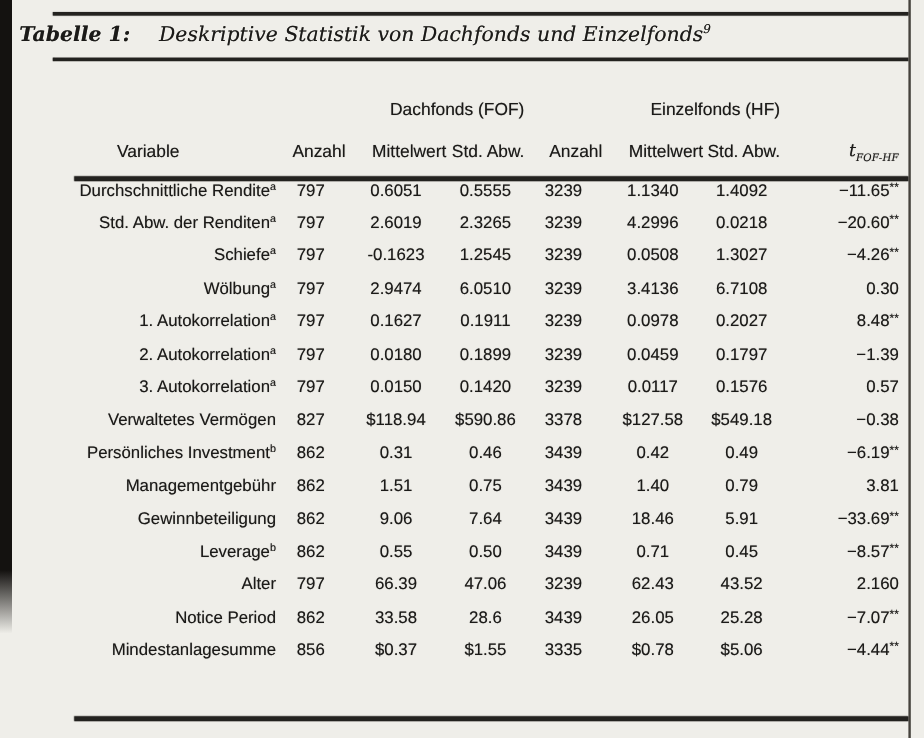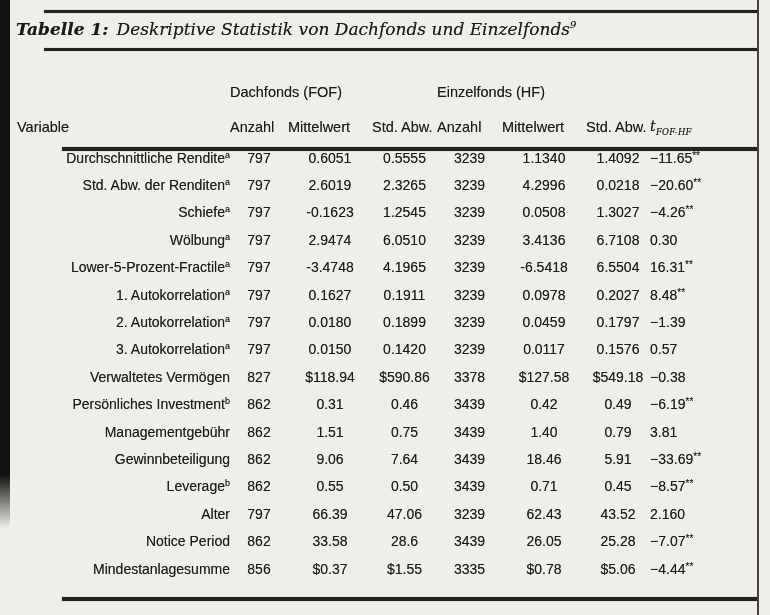--- a/index.html
+++ b/index.html
@@ -27,40 +27,40 @@
   .rule-headersep  { left:62px; top:147px; width:695px; height:4px; }
   .rule-bottom     { left:62px; top:597px; width:695px; height:4px; }
 
   
   .title {
     position:absolute; left:16px; top:19px;
     font-family:"DejaVu Serif", serif;
     font-style:italic; font-size:17px; white-space:nowrap;
     text-shadow:0 0 .5px rgba(27,26,24,.6);
   }
-  .title .t-prefix { font-weight:bold; margin-right:8px; }
+  .title .t-prefix { font-weight:bold; margin-right:24px; }
   .title sup { font-size:10px; }
 
   
   table.stats {
     position:absolute; left:15px; top:74px; width:742px;
     border-collapse:collapse; table-layout:fixed;
     font-size:14px;
     text-shadow:0 0 .6px rgba(27,26,24,.55);
   }
   table.stats th { font-weight:normal; font-size:14.5px; }
   thead tr.group-row  { height:36px; }
   thead tr.header-row { height:34px; }
-  thead th { text-align:left; vertical-align:middle; padding:0; }
-  thead th.var-h { text-align:left; padding-left:2px; }
+  thead th { text-align:right; vertical-align:middle; padding:0; }
+  thead th.var-h { text-align:center; padding-left:2px; }
   tbody tr { height:27.4px; }
   tbody td { padding:0; vertical-align:middle; white-space:nowrap; }
   td.var  { text-align:right; padding-left:2px; }
   td.num  { text-align:center; }
-  td.tval, th.t-h { text-align:left; padding-right:8px; }
+  td.tval, th.t-h { text-align:right; padding-right:8px; }
   th.t-h { font-style:italic; font-family:"DejaVu Serif", serif; font-size:15px; }
   th.t-h .tsub { font-size:8.5px; font-style:italic; vertical-align:-4px; letter-spacing:.2px; }
   sup.fnote { font-size:9px; vertical-align:5px; }
   sup.stars { font-size:10px; vertical-align:4px; letter-spacing:0; }
 </style>
 </head>
 <body>
 
 <div class="page">
 
@@ -139,30 +139,20 @@
     <td class="var"><span class="vname">Wölbung</span><sup class="fnote">a</sup></td>
     <td class="num">797</td>
     <td class="num">2.9474</td>
     <td class="num">6.0510</td>
     <td class="num">3239</td>
     <td class="num">3.4136</td>
     <td class="num">6.7108</td>
     <td class="tval"><span class="tv">0.30</span><sup class="stars"></sup></td>
   </tr>
         <tr>
-    <td class="var"><span class="vname">Lower-5-Prozent-Fractile</span><sup class="fnote">a</sup></td>
-    <td class="num">797</td>
-    <td class="num">-3.4748</td>
-    <td class="num">4.1965</td>
-    <td class="num">3239</td>
-    <td class="num">-6.5418</td>
-    <td class="num">6.5504</td>
-    <td class="tval"><span class="tv">16.31</span><sup class="stars">**</sup></td>
-  </tr>
-        <tr>
     <td class="var"><span class="vname">1. Autokorrelation</span><sup class="fnote">a</sup></td>
     <td class="num">797</td>
     <td class="num">0.1627</td>
     <td class="num">0.1911</td>
     <td class="num">3239</td>
     <td class="num">0.0978</td>
     <td class="num">0.2027</td>
     <td class="tval"><span class="tv">8.48</span><sup class="stars">**</sup></td>
   </tr>
         <tr>

